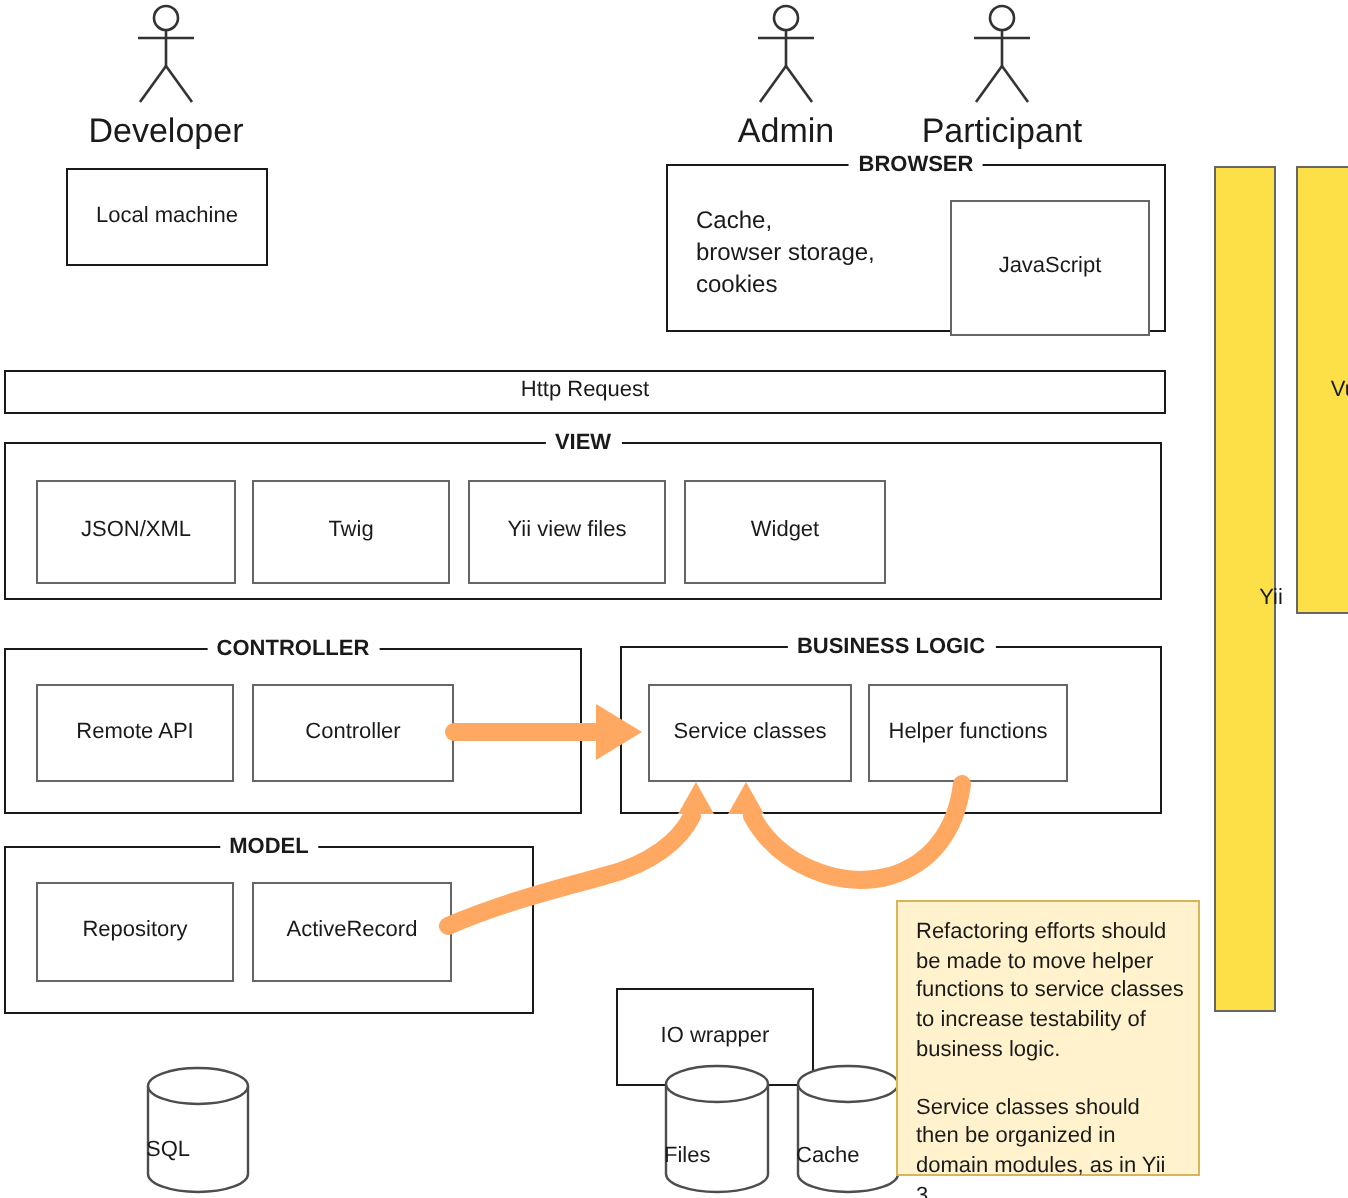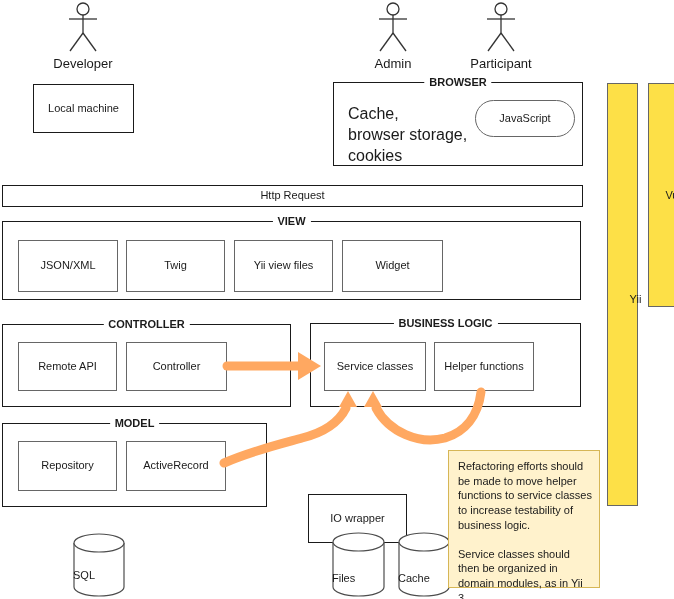--- a/index.html
+++ b/index.html
@@ -18,23 +18,23 @@
     display:flex;align-items:center;justify-content:center;
     font-size:11px;text-align:center;line-height:1.2;
   }
   .outer-cell{border:1px solid #1a1a1a;}
   .bar{
     position:absolute;border:1px solid #666666;background:#fde047;box-sizing:border-box;
     display:flex;align-items:center;justify-content:center;font-size:11px;padding-left:26px;
   }
   .actor{position:absolute;width:90px;text-align:center;}
   .actor svg{display:block;margin:0 auto;}
-  .actor-label{font-size:13px;margin-top:2px;}
+  .actor-label{font-size:17px;margin-top:2px;}
   .multiline{white-space:pre-line;}
-  .browser-note{position:absolute;font-size:16px;line-height:1.32;text-align:left;}
+  .browser-note{position:absolute;font-size:12px;line-height:1.32;text-align:left;}
   .note{
     position:absolute;box-sizing:border-box;padding:8px 6px 8px 9px;
     font-size:11px;line-height:1.33;text-align:left;z-index:5;
   }
   .cyl{position:absolute;}
   .cyl-label{
     position:absolute;left:0;right:0;text-align:left;font-size:11px;
   }
   .arrows{position:absolute;left:0;top:0;z-index:4;pointer-events:none;}
 </style>
@@ -84,21 +84,21 @@
 
   <div class="cell outer-cell" style="left:33px;top:84px;width:101px;height:49px;">
     <span>Local machine</span>
   </div>
 
   <div class="group" style="left:333px;top:82px;width:250px;height:84px;">
     <span class="group-title">BROWSER</span>
     <div class="browser-note multiline" style="left:14px;top:20px;width:120px;">Cache,
 browser storage,
 cookies</div>
-    <div class="cell" style="left:141px;top:17px;width:100px;height:37px;border-radius:20px;">
+    <div class="cell" style="left:141px;top:17px;width:100px;height:68px;">
       <span>JavaScript</span>
     </div>
   </div>
 
   <div class="bar" style="left:607px;top:83px;width:31px;height:423px;align-items:flex-end;">
     <span style="margin-bottom:200px;">Yii</span>
   </div>
   <div class="bar" style="left:648px;top:83px;width:24px;height:224px;">
     <span>Vue</span>
   </div>

